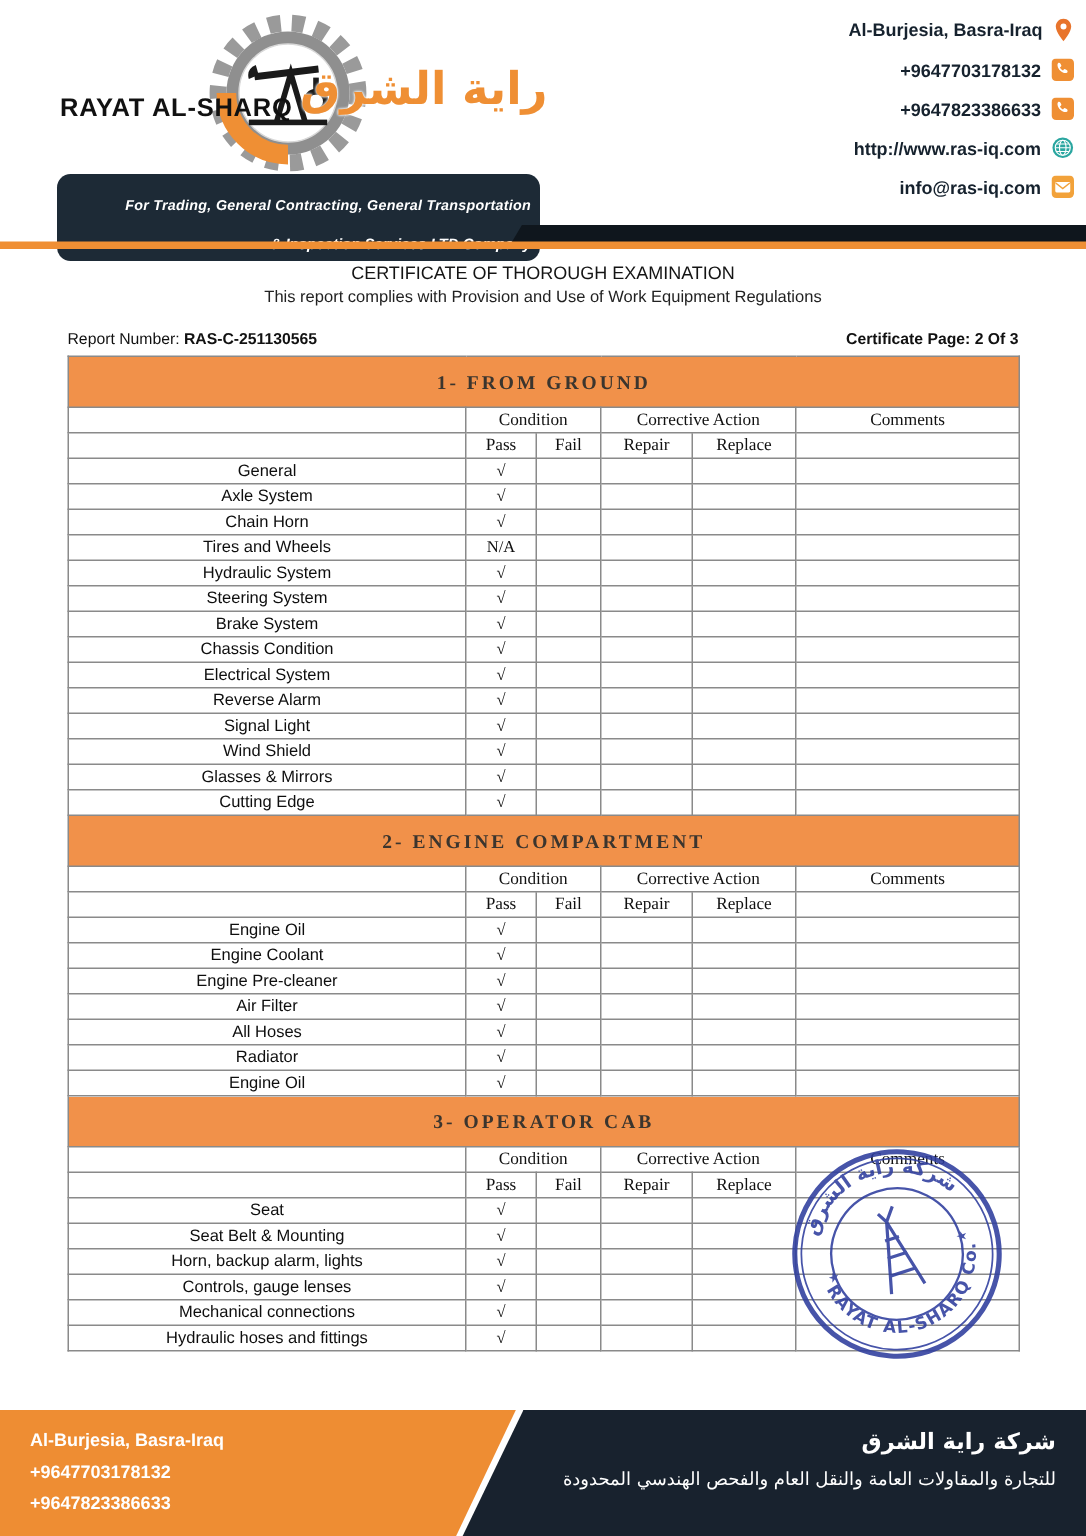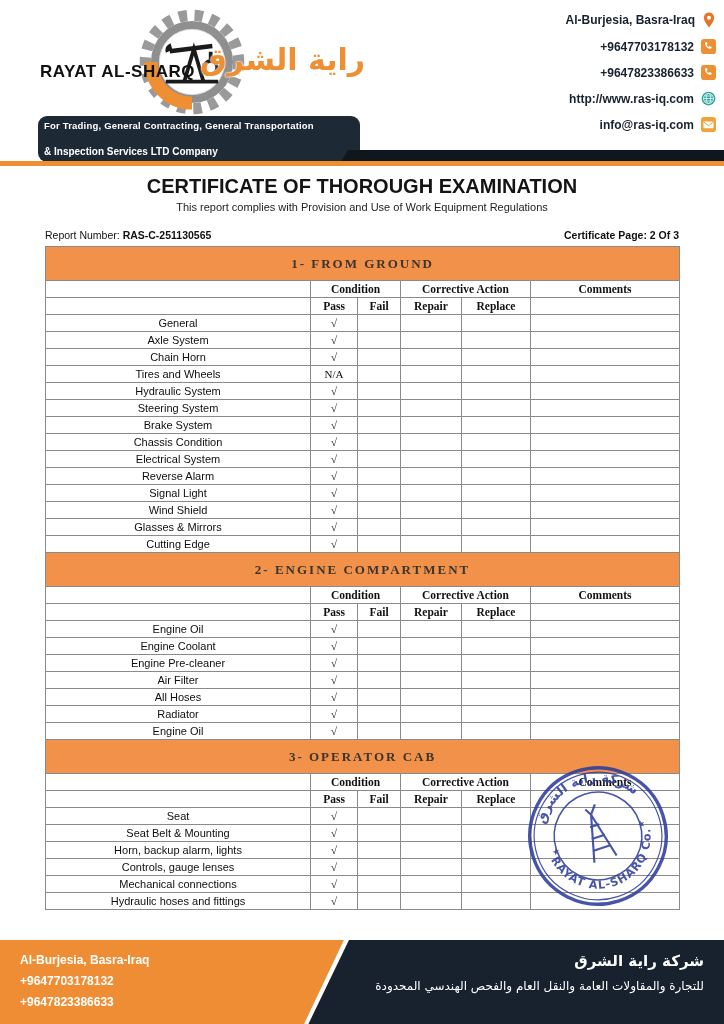--- a/index.html
+++ b/index.html
@@ -18,22 +18,22 @@
     letter-spacing:.5px; color:#111;
   }
   .logo-name-ar {
     position:absolute; left:162px; top:38px; font-size:30px; font-weight:bold;
     color:#ef8f34; font-family:"DejaVu Sans", sans-serif;
     text-shadow:0 0 2px #fff, 0 0 2px #fff;
     white-space:nowrap;
   }
   .logo-badge {
     position:absolute; left:0px; top:112px; width:322px;
-    background:#1d2a36; border-radius:9px; padding:4px 6px 5px 6px;
-    text-align:left; color:#fff;
+    background:#1d2a36; border-radius:9px; padding:16px 6px 5px 6px;
+    text-align:right; color:#fff;font-style:italic;
   }
   .logo-badge .l1 { font-size:9.5px; font-weight:bold; letter-spacing:.2px; }
   .logo-badge .l2 { font-size:10px; font-weight:bold; margin-top:15px; }
 
   .contact-block { position:absolute; right:8px; top:12px; width:215px; }
   .contact-row {
     display:flex; justify-content:flex-end; align-items:center; gap:7px;
     margin-bottom:11px; font-size:12px; font-weight:bold; color:#16222e;
     white-space:nowrap;
   }
@@ -41,41 +41,41 @@
 
   
   .divider { position:relative; height:17px; }
   .divider-black {
     position:absolute; right:0; top:0; width:53%; height:13px; background:#0f161d;
     clip-path:polygon(2% 0, 100% 0, 100% 100%, 0 100%);
   }
   .divider-orange { position:absolute; left:0; right:0; bottom:1px; height:5px; background:#ef8f34; }
 
   
-  .doc-title { margin-top:8px; text-align:center; font-size:20px; font-weight:bold; color:#141414; }
+  .doc-title { margin-top:8px; text-align:center; font-size:12px; font-weight:normal; color:#141414; }
   .doc-subtitle { margin-top:3px; text-align:center; font-size:11px; color:#222; }
 
   
   .report-row {
     margin:16px 45px 5px 45px; display:flex; justify-content:space-between;
     font-size:10.5px; color:#111; align-items:flex-end;
   }
   .report-row b { font-weight:bold; }
 
   
   table.insp { margin:0 45px; width:634px; border-collapse:collapse; table-layout:fixed; }
   table.insp td {
     border:1px solid #8a8a8a; height:17px; font-size:11px; padding:0 2px;
     text-align:center; color:#0e0e0e; overflow:hidden; white-space:nowrap;
   }
   tr.section-row td {
     background:#f1914a; font-family:"Liberation Serif", serif; font-weight:bold;
     font-size:13px; letter-spacing:2px; color:#3b352e; height:34px;
   }
-  tr.head-row td { font-family:"Liberation Serif", serif; font-weight:bold; font-size:11.5px; color:#111; }
+  tr.head-row td { font-family:"Liberation Serif", serif; font-weight:normal; font-size:11.5px; color:#111; }
   td.c-item { text-align:left; padding-left:6px; }
   td.c-pass { font-family:"Liberation Serif", serif; font-size:12.5px; }
 
   
   .stamp { position:absolute; left:525px; top:763px; opacity:.88; }
 
   
   .footer { position:absolute; left:0; right:0; bottom:0; height:84px; background:#18222e; }
   .footer-white-sliver {
     position:absolute; inset:0; background:#ffffff;

